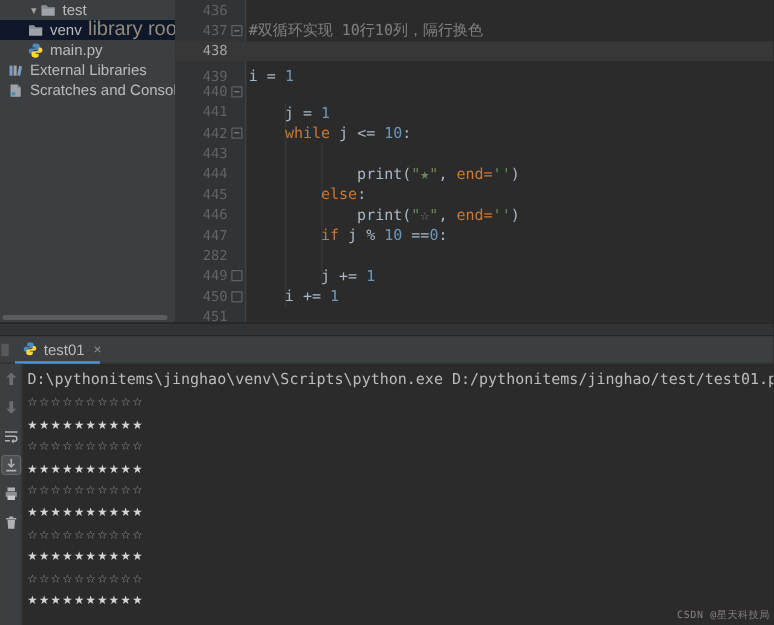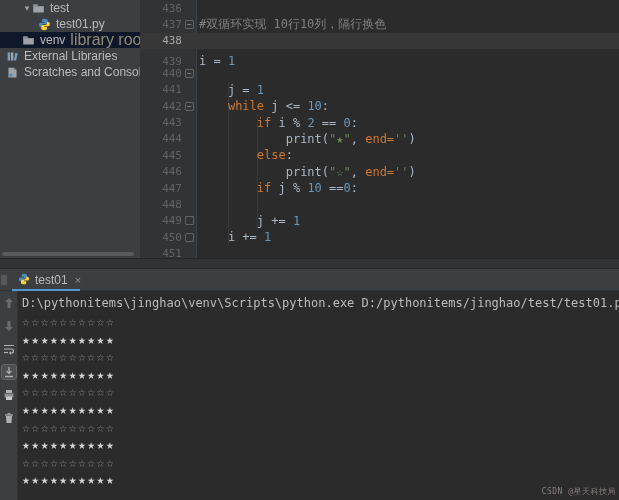--- a/index.html
+++ b/index.html
@@ -74,38 +74,38 @@
         <div class="tree-item" style="padding-left: 22px;">
           <span class="chev">▾</span>
           <span class="ticon">
             <svg viewBox="0 0 16 16">
               <path d="M1.5 3h5l1.3 1.8h6.7V13h-13z" fill="#9da3a8"></path>
               <path d="M1.5 3h5l1.3 1.8h6.7v1.4h-13z" fill="#878d92"></path>
             </svg>
           </span>
           <span>test</span>
         </div>
-        <div class="tree-item" style="padding-left: 38px;">
+        <div class="tree-item selected" style="padding-left: 22px;">
+          <span class="ticon">
+            <svg viewBox="0 0 16 16">
+              <path d="M1.5 3h5l1.3 1.8h6.7V13h-13z" fill="#9da3a8"></path>
+              <path d="M1.5 3h5l1.3 1.8h6.7v1.4h-13z" fill="#878d92"></path>
+            </svg>
+          </span>
+          <span>venv</span>
+          <span class="suffix">library root</span>
+        </div>
+        <div class="tree-item" style="padding-left: 22px;">
           <span class="ticon">
             <svg viewBox="0 0 16 16">
               <path d="M8 1C5.8 1 5 1.9 5 3.1V5h3v.9H3.6C2 5.9 1.3 7 1.3 8.5S2 11 3.6 11H5V9.3C5 8.1 6 7.5 7.1 7.5H10c1.1 0 2-.8 2-2V3.1C12 1.9 10.2 1 8 1z" fill="#4b8bbe"></path>
               <path d="M8 15c2.2 0 3-.9 3-2.1V11H8v-.9h4.4c1.6 0 2.3-1.1 2.3-2.6S14 5 12.4 5H11v1.7c0 1.2-1 1.8-2.1 1.8H6c-1.1 0-2 .8-2 2v2.4C4 14.1 5.8 15 8 15z" fill="#ffd43b"></path>
             </svg>
           </span>
-          <span>test01.py</span>
-        </div>
-        <div class="tree-item selected" style="padding-left: 22px;">
-          <span class="ticon">
-            <svg viewBox="0 0 16 16">
-              <path d="M1.5 3h5l1.3 1.8h6.7V13h-13z" fill="#9da3a8"></path>
-              <path d="M1.5 3h5l1.3 1.8h6.7v1.4h-13z" fill="#878d92"></path>
-            </svg>
-          </span>
-          <span>venv</span>
-          <span class="suffix">library root</span>
+          <span>main.py</span>
         </div>
         <div class="tree-item" style="padding-left: 6px;">
           <span class="ticon">
             <svg viewBox="0 0 16 16">
               <rect x="2" y="3" width="3" height="10" fill="#7a9cc1"></rect>
               <rect x="6" y="3" width="3" height="10" fill="#9da3a8"></rect>
               <rect x="10.5" y="3.5" width="3" height="9.5" transform="rotate(12 12 8)" fill="#7a9cc1"></rect>
             </svg>
           </span>
           <span>External Libraries</span>
@@ -165,21 +165,20 @@
         <div class="code-line" style="top: 98.1px;">
           <span class="ln">442</span>
           <span class="fold">
             <span class="fold-box">−</span>
           </span>
           <span class="code"><span class="seg-plain">    </span><span class="seg-kw">while </span><span class="seg-plain">j &lt;= </span><span class="seg-num">10</span><span class="seg-plain">:</span></span>
         </div>
         <div class="code-line" style="top: 114.45px;">
           <span class="ln">443</span>
           <span class="fold"></span>
-          <span class="code"><span class="seg-plain">        </span><span class="seg-kw">if </span><span class="seg-plain">i % </span><span class="seg-num">2</span><span class="seg-plain"> == </span><span class="seg-num">0</span><span class="seg-plain">:</span></span>
         </div>
         <div class="code-line" style="top: 130.8px;">
           <span class="ln">444</span>
           <span class="fold"></span>
           <span class="code"><span class="seg-plain">            print(</span><span class="seg-str">"★"</span><span class="seg-plain">, </span><span class="seg-kwarg">end=</span><span class="seg-str">''</span><span class="seg-plain">)</span></span>
         </div>
         <div class="code-line" style="top: 147.15px;">
           <span class="ln">445</span>
           <span class="fold"></span>
           <span class="code"><span class="seg-plain">        </span><span class="seg-kw">else</span><span class="seg-plain">:</span></span>
@@ -188,21 +187,21 @@
           <span class="ln">446</span>
           <span class="fold"></span>
           <span class="code"><span class="seg-plain">            print(</span><span class="seg-str">"☆"</span><span class="seg-plain">, </span><span class="seg-kwarg">end=</span><span class="seg-str">''</span><span class="seg-plain">)</span></span>
         </div>
         <div class="code-line" style="top: 179.85px;">
           <span class="ln">447</span>
           <span class="fold"></span>
           <span class="code"><span class="seg-plain">        </span><span class="seg-kw">if </span><span class="seg-plain">j % </span><span class="seg-num">10</span><span class="seg-plain"> ==</span><span class="seg-num">0</span><span class="seg-plain">:</span></span>
         </div>
         <div class="code-line" style="top: 196.2px;">
-          <span class="ln">448</span>
+          <span class="ln">282</span>
           <span class="fold"></span>
         </div>
         <div class="code-line" style="top: 212.55px;">
           <span class="ln">449</span>
           <span class="fold">
             <span class="fold-box"></span>
           </span>
           <span class="code"><span class="seg-plain">        j += </span><span class="seg-num">1</span></span>
         </div>
         <div class="code-line" style="top: 228.9px;">

